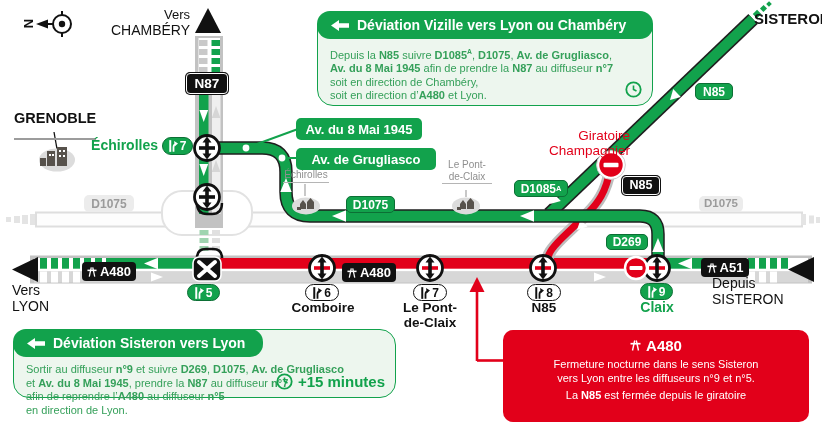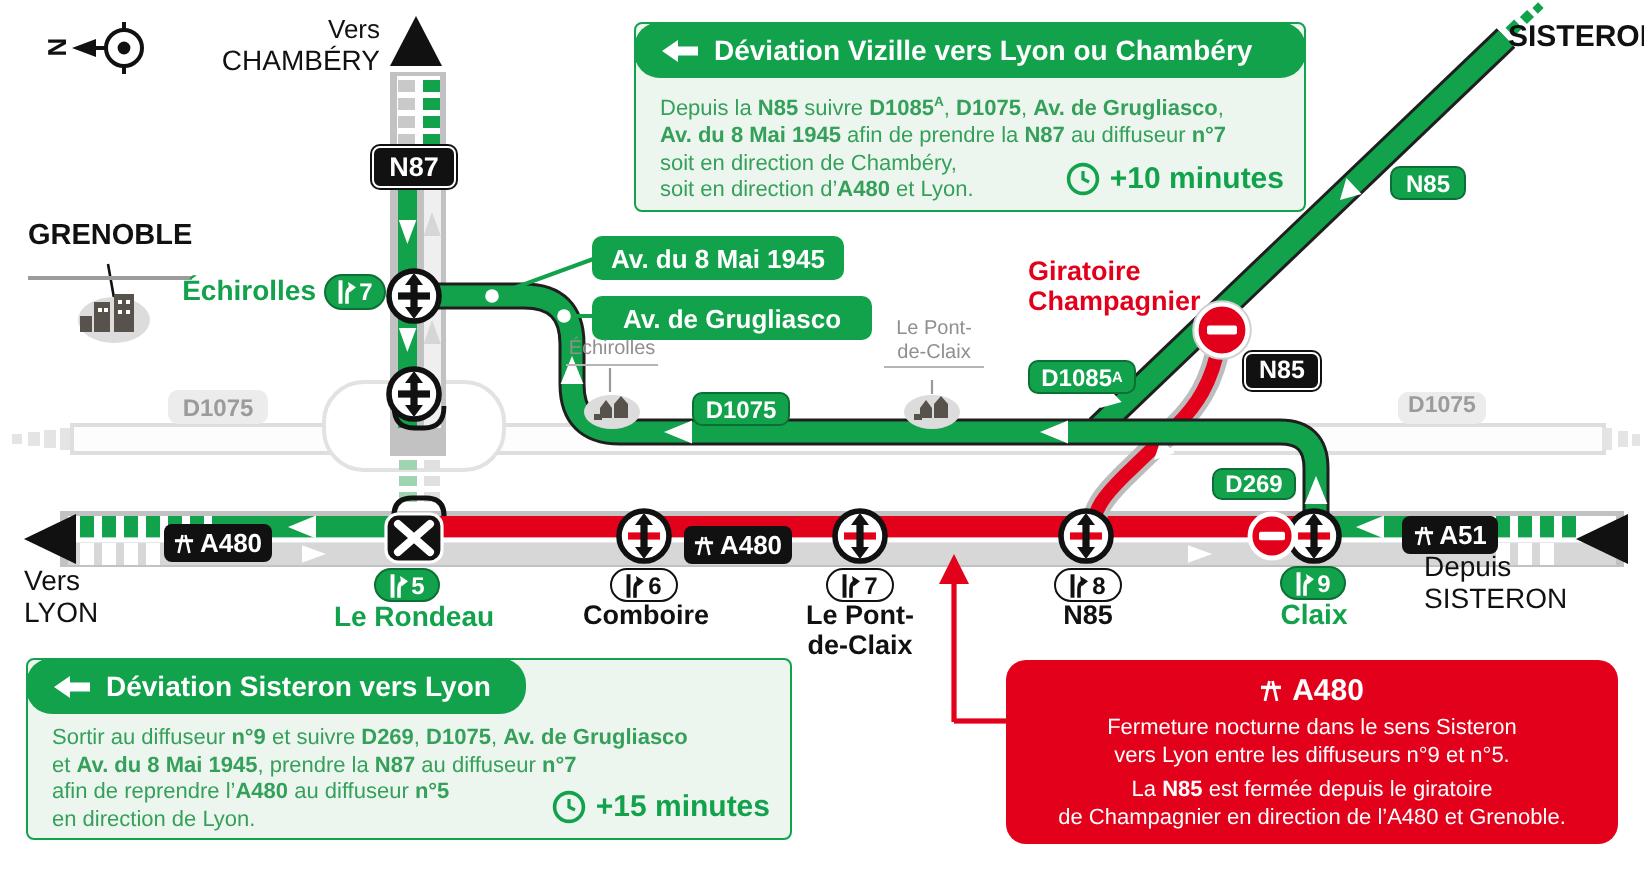--- a/index.html
+++ b/index.html
@@ -30,21 +30,21 @@
           color:#fff;font-weight:bold;border-radius:4px;line-height:1}
   .oval{display:flex;align-items:center;justify-content:center;gap:2px;font-weight:bold;border-radius:10px;line-height:1}
   .oval.green{background:var(--green);color:#fff;border:1.5px solid var(--green-dark)}
   .oval.white{background:#fff;color:var(--ink);border:1.7px solid var(--ink)}
 
   .town-lbl{font-size:10px;color:#8f8f8f;text-align:center;border-bottom:1.2px solid #b5b5b5;line-height:1.15;padding-bottom:1px}
   .exit-name{font-weight:bold;text-align:center;line-height:1.1}
   .exit-name.green{color:var(--green)}
 
   
-  .infobox{position:absolute;background:var(--pale-green);border:1.6px solid var(--green);border-radius:4px}
+  .infobox{position:absolute;background:var(--pale-green);border:1.6px solid var(--green);border-radius:16px}
   .infobox .head{position:absolute;top:-1px;left:-1px;height:28px;background:var(--green);border-radius:13px;
                  display:flex;align-items:center;gap:8px;padding:0 14px;color:#fff;font-weight:bold;font-size:14px;white-space:nowrap}
   .infobox .body{position:absolute;font-size:11px;line-height:13.6px;color:var(--green-text);white-space:nowrap}
   .minutes{position:absolute;display:flex;align-items:center;gap:5px;color:var(--green);font-weight:bold;font-size:15px}
 
   .redbox{position:absolute;background:var(--red);border-radius:10px;color:#fff;text-align:center;padding-top:7px}
   .redbox .ttl{display:flex;align-items:center;justify-content:center;gap:5px;font-weight:bold;font-size:15px}
   .redbox p{font-size:11px;line-height:13.5px;margin-top:4px}
 
   .dir-word{font-weight:normal;line-height:1.12;font-size:14px}
@@ -315,21 +315,21 @@
   <div class="abs chip green" style="left:514px;top:180px;width:54px;height:17px;font-size:12px;border:1px solid #0c6f35">
     <span>D1085</span>
       <sup>A</sup>
   </div>
   <div class="abs shield" style="left:622px;top:176px;width:38px;height:19px;font-size:12.5px;border:1.3px solid #fff;box-shadow:0 0 0 1px #111">N85</div>
   <div class="abs chip green" style="left:695px;top:83px;width:38px;height:17px;font-size:12px;border:1px solid #0c6f35">N85</div>
   <div class="abs chip green" style="left:606px;top:234px;width:42px;height:16px;font-size:12px;border:1px solid #0c6f35">D269</div>
 
   <div class="abs b" style="left:754px;top:10px;font-size:15px">SISTERON</div>
 
-  <div class="abs" style="left:514px;top:128px;width:116px;text-align:left;color:var(--red);font-weight:bold;font-size:13.5px;line-height:1.12">
+  <div class="abs" style="left:514px;top:128px;width:116px;text-align:right;color:var(--red);font-weight:normal;font-size:13.5px;line-height:1.12">
     <div>Giratoire</div>
     <div>Champagnier</div>
   </div>
 
   <div class="abs shield" style="left:82px;top:262px;width:54px;height:19px;font-size:13px">
     <svg width="10" height="12" viewBox="0 0 11 12">
       <path d="M2.5 11 L4.7 1 M8.5 11 L6.3 1" stroke="#fff" stroke-width="1.4" fill="none"></path>
       <path d="M0.5 4.2 H10.5" stroke="#fff" stroke-width="1.7"></path>
     </svg>
     <span>A480</span>
@@ -359,21 +359,20 @@
   </div>
 
   <div class="abs oval green" style="left:187px;top:284px;width:33px;height:17px;font-size:12px">
     <svg width="9" height="12" viewBox="0 0 10 13">
       <path d="M1.4 0 V13" stroke="#fff" stroke-width="2.2"></path>
       <path d="M5 13 V8 Q5 4.6 7.6 4.3" stroke="#fff" stroke-width="2" fill="none"></path>
       <polygon points="5.6,1 10,3.8 6.4,6.8" fill="#fff"></polygon>
     </svg>
     <span>5</span>
   </div>
-  <div class="abs exit-name green" style="left:150px;top:301px;width:114px;font-size:14px">Le Rondeau</div>
 
   <div class="abs oval white" style="left:305px;top:284px;width:34px;height:17px;font-size:12px">
     <svg width="9" height="12" viewBox="0 0 10 13">
       <path d="M1.4 0 V13" stroke="#111" stroke-width="2.2"></path>
       <path d="M5 13 V8 Q5 4.6 7.6 4.3" stroke="#111" stroke-width="2" fill="none"></path>
       <polygon points="5.6,1 10,3.8 6.4,6.8" fill="#111"></polygon>
     </svg>
     <span>6</span>
   </div>
   <div class="abs exit-name" style="left:278px;top:301px;width:90px;font-size:13.5px">Comboire</div>
@@ -417,25 +416,24 @@
         <path d="M0,5.5 L8,0 V3.2 H18 V7.8 H8 V11 Z" fill="#fff"></path>
       </svg>
       <span>Déviation Vizille vers Lyon ou Chambéry</span>
     </div>
     <div class="body" style="left:12px;top:33px"><span>Depuis la </span><span style="font-weight: bold;">N85</span><span> suivre </span><span style="font-weight: bold;">D1085</span><sup style="font-weight: bold;">A</sup><span>, </span><span style="font-weight: bold;">D1075</span><span>, </span><span style="font-weight: bold;">Av. de Grugliasco</span><span>,</span><br><span style="font-weight: bold;">Av. du 8 Mai 1945</span><span> afin de prendre la </span><span style="font-weight: bold;">N87</span><span> au diffuseur </span><span style="font-weight: bold;">n°7</span><br><span>soit en direction de Chambéry,</span><br><span>soit en direction d’</span><span style="font-weight: bold;">A480</span><span> et Lyon.</span></div>
     <div class="minutes" style="right:10px;bottom:7px">
       <svg width="17" height="17" viewBox="0 0 17 17">
         <circle cx="8.5" cy="8.5" r="7.2" fill="none" stroke="#12a24c" stroke-width="1.8"></circle>
         <path d="M8.5 4.5 V8.5 L11.5 10" fill="none" stroke="#12a24c" stroke-width="1.6"></path>
       </svg>
-      <span>+10 minutes</span>
     </div>
   </div>
 
-  <div class="infobox" style="left:13px;top:329px;width:383px;height:91px">
+  <div class="infobox" style="left:13px;top:329px;width:383px;height:69px">
     <div class="head" style="width:250px">
       <svg width="18" height="11" viewBox="0 0 18 11">
         <path d="M0,5.5 L8,0 V3.2 H18 V7.8 H8 V11 Z" fill="#fff"></path>
       </svg>
       <span>Déviation Sisteron vers Lyon</span>
     </div>
     <div class="body" style="left:12px;top:33px"><span>Sortir au diffuseur </span><span style="font-weight: bold;">n°9</span><span> et suivre </span><span style="font-weight: bold;">D269</span><span>, </span><span style="font-weight: bold;">D1075</span><span>, </span><span style="font-weight: bold;">Av. de Grugliasco</span><br><span>et </span><span style="font-weight: bold;">Av. du 8 Mai 1945</span><span>, prendre la </span><span style="font-weight: bold;">N87</span><span> au diffuseur </span><span style="font-weight: bold;">n°7</span><br><span>afin de reprendre l’</span><span style="font-weight: bold;">A480</span><span> au diffuseur </span><span style="font-weight: bold;">n°5</span><br><span>en direction de Lyon.</span></div>
     <div class="minutes" style="right:10px;bottom:7px">
       <svg width="17" height="17" viewBox="0 0 17 17">
         <circle cx="8.5" cy="8.5" r="7.2" fill="none" stroke="#12a24c" stroke-width="1.8"></circle>
@@ -447,16 +445,16 @@
 
   <div class="redbox" style="left:503px;top:330px;width:306px;height:92px">
     <div class="ttl">
       <svg width="11" height="13" viewBox="0 0 11 12">
         <path d="M2.5 11 L4.7 1 M8.5 11 L6.3 1" stroke="#fff" stroke-width="1.4" fill="none"></path>
         <path d="M0.5 4.2 H10.5" stroke="#fff" stroke-width="1.7"></path>
       </svg>
       <span>A480</span>
     </div>
     <p><span>Fermeture nocturne dans le sens Sisteron</span><br><span>vers Lyon entre les diffuseurs n°9 et n°5.</span></p>
-    <p><span>La </span><span style="font-weight: bold;">N85</span><span> est fermée depuis le giratoire</span><br><span>de Champagnier en direction de l’A480 et Grenoble.</span></p>
+    <p><span>La </span><span style="font-weight: bold;">N85</span><span> est fermée depuis le giratoire</span><br></p>
   </div>
 
 </div>
 
 </body></html>

